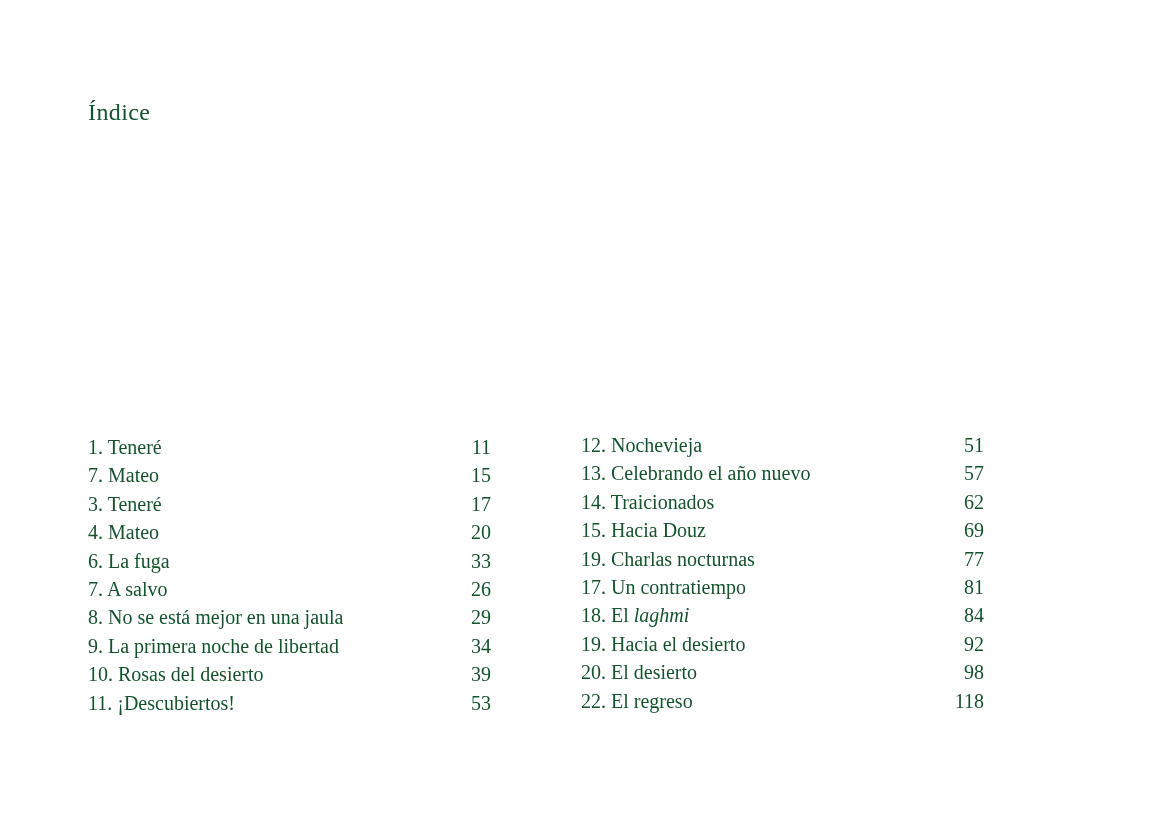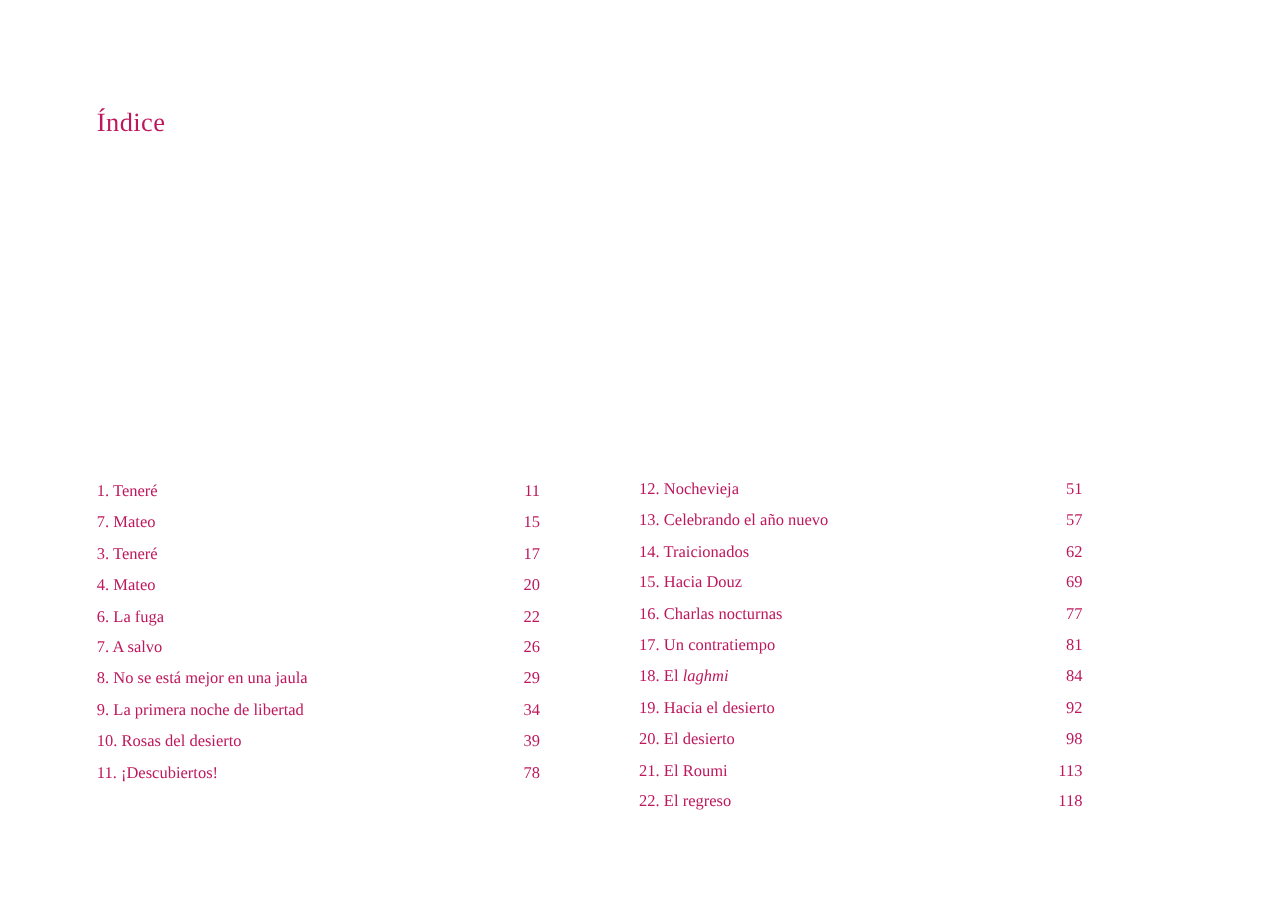--- a/index.html
+++ b/index.html
@@ -6,21 +6,21 @@
     margin: 0;
     padding: 0;
     background: #ffffff;
   }
   .page {
     position: relative;
     width: 1163px;
     height: 840px;
     background: #ffffff;
     font-family: "Liberation Serif", serif;
-    color: #be185d;
+    color: #14532d;
     overflow: hidden;
   }
   .title {
     position: absolute;
     left: 88px;
     top: 98px;
     margin: 0;
     font-size: 24px;
     font-weight: normal;
     letter-spacing: 0.4px;
@@ -36,21 +36,21 @@
     width: 403px;
   }
   .toc-col-right {
     margin-left: 90px;
     margin-top: -2px;
   }
   .toc-row {
     display: flex;
     justify-content: space-between;
     align-items: baseline;
-    font-size: 15px;
+    font-size: 20px;
     line-height: 28.4px;
     white-space: nowrap;
   }
   .toc-label {
     text-align: left;
   }
   .toc-page {
     text-align: center;
   }
   .toc-label em {
@@ -75,83 +75,79 @@
         <div class="toc-row">
           <span class="toc-label">3. Teneré</span>
           <span class="toc-page">17</span>
         </div>
         <div class="toc-row">
           <span class="toc-label">4. Mateo</span>
           <span class="toc-page">20</span>
         </div>
         <div class="toc-row">
           <span class="toc-label">6. La fuga</span>
-          <span class="toc-page">22</span>
+          <span class="toc-page">33</span>
         </div>
         <div class="toc-row">
           <span class="toc-label">7. A salvo</span>
           <span class="toc-page">26</span>
         </div>
         <div class="toc-row">
           <span class="toc-label">8. No se está mejor en una jaula</span>
           <span class="toc-page">29</span>
         </div>
         <div class="toc-row">
           <span class="toc-label">9. La primera noche de libertad</span>
           <span class="toc-page">34</span>
         </div>
         <div class="toc-row">
           <span class="toc-label">10. Rosas del desierto</span>
           <span class="toc-page">39</span>
         </div>
         <div class="toc-row">
           <span class="toc-label">11. ¡Descubiertos!</span>
-          <span class="toc-page">78</span>
+          <span class="toc-page">53</span>
         </div>
       </div>
     <div class="toc-col toc-col-right">
         <div class="toc-row">
           <span class="toc-label">12. Nochevieja</span>
           <span class="toc-page">51</span>
         </div>
         <div class="toc-row">
           <span class="toc-label">13. Celebrando el año nuevo</span>
           <span class="toc-page">57</span>
         </div>
         <div class="toc-row">
           <span class="toc-label">14. Traicionados</span>
           <span class="toc-page">62</span>
         </div>
         <div class="toc-row">
           <span class="toc-label">15. Hacia Douz</span>
           <span class="toc-page">69</span>
         </div>
         <div class="toc-row">
-          <span class="toc-label">16. Charlas nocturnas</span>
+          <span class="toc-label">19. Charlas nocturnas</span>
           <span class="toc-page">77</span>
         </div>
         <div class="toc-row">
           <span class="toc-label">17. Un contratiempo</span>
           <span class="toc-page">81</span>
         </div>
         <div class="toc-row">
           <span class="toc-label">18. El <em>laghmi</em></span>
           <span class="toc-page">84</span>
         </div>
         <div class="toc-row">
           <span class="toc-label">19. Hacia el desierto</span>
           <span class="toc-page">92</span>
         </div>
         <div class="toc-row">
           <span class="toc-label">20. El desierto</span>
           <span class="toc-page">98</span>
         </div>
         <div class="toc-row">
-          <span class="toc-label">21. El Roumi</span>
-          <span class="toc-page">113</span>
-        </div>
-        <div class="toc-row">
           <span class="toc-label">22. El regreso</span>
           <span class="toc-page">118</span>
         </div>
       </div>
   </div>
 </div>
 
 </body></html>

